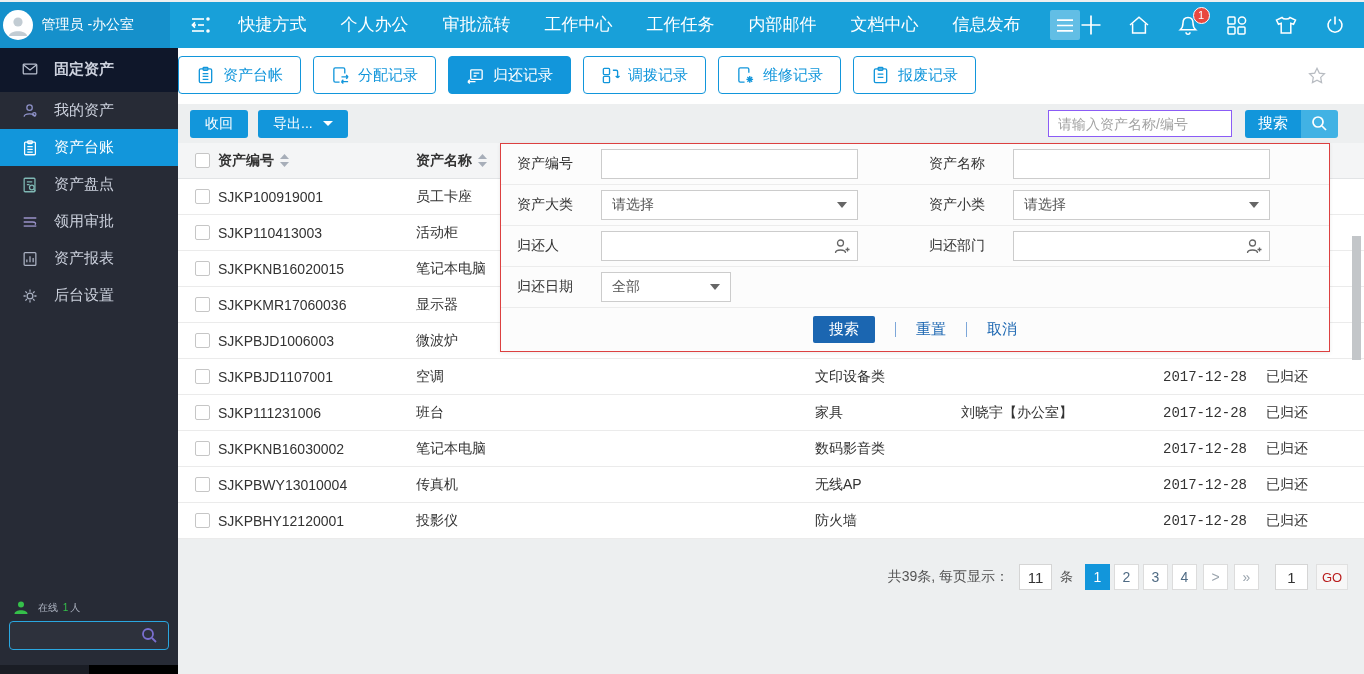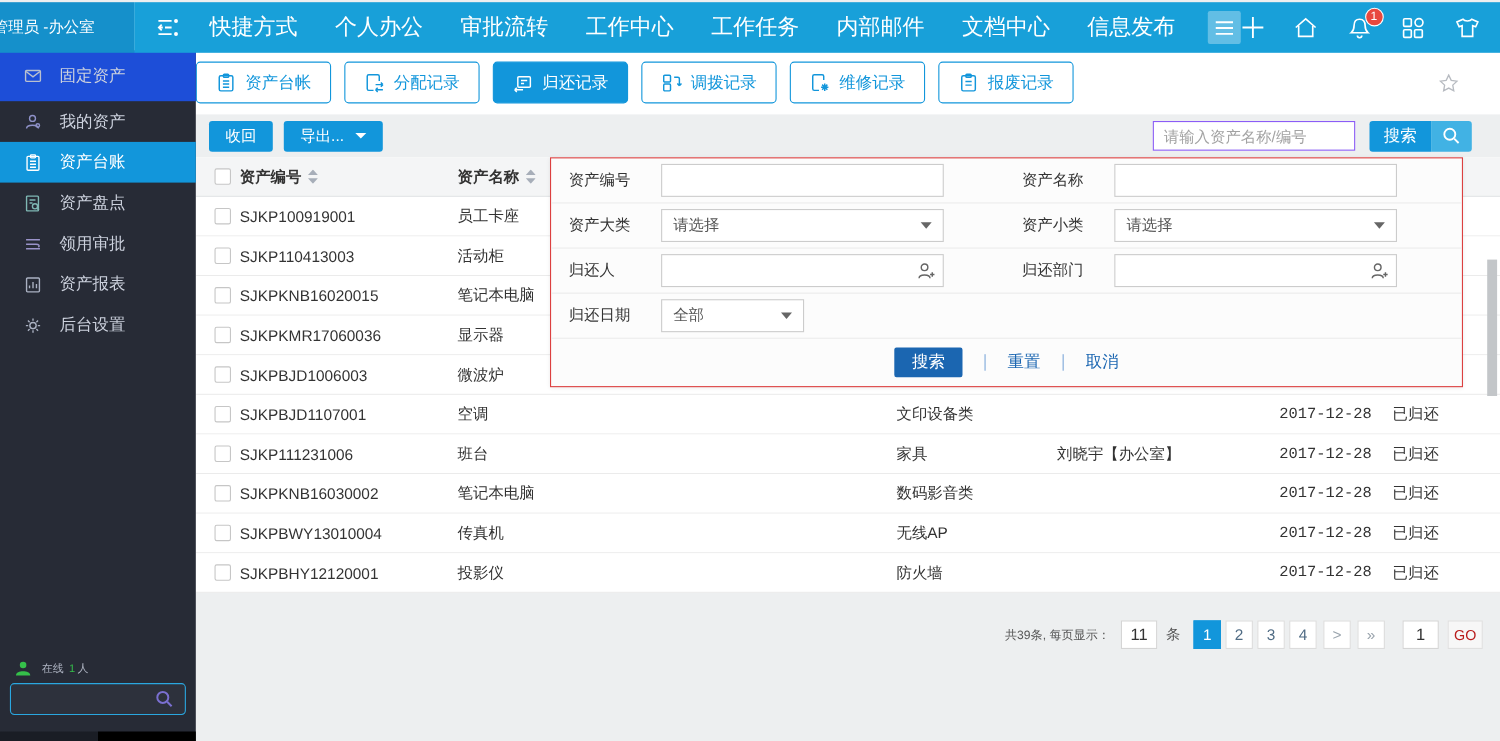--- a/index.html
+++ b/index.html
@@ -9,30 +9,30 @@
     font-size:14px; color:#333; background:#edeff0; position:relative;
   }
   svg { display:block; }
 
   
   .topbar { position:absolute; top:2px; left:0; width:1364px; height:46px; display:flex; z-index:20;justify-content:center; }
   .user-area { width:178px; flex:0 0 178px; background:#1590cb; display:flex; align-items:center; gap:9px; padding-left:11px; color:#fff; cursor:pointer; }
   .avatar { width:30px; height:30px; border-radius:50%; background:#fff; display:flex; align-items:center; justify-content:center; overflow:hidden; }
   .topnav { flex:1; background:#18a0d9; display:flex; align-items:center; color:#fff; }
   .collapse-btn { margin:0 10px 0 20px; cursor:pointer; }
-  .nav-item { padding:0 17px; font-size:20px; line-height:46px; cursor:pointer; white-space:nowrap; }
+  .nav-item { padding:0 17px; font-size:17px; line-height:46px; cursor:pointer; white-space:nowrap; }
   .more-btn { width:30px; height:30px; background:rgba(255,255,255,.32); border:none; border-radius:2px; margin-left:12px; display:flex; align-items:center; justify-content:center; cursor:pointer; }
   .top-icons { margin-left:auto; display:flex; align-items:center; gap:25px; padding-right:27px; }
   .top-icon { position:relative; cursor:pointer; }
   .badge { position:absolute; top:-7px; right:-10px; min-width:17px; height:17px; border-radius:9px; background:#e8483f; border:1px solid #fff; color:#fff; font-size:11px; line-height:15px; text-align:center; padding:0 3px; }
 
   
   .sidebar { position:absolute; top:46px; left:0; width:178px; height:628px; background:#272b36; z-index:15; }
   .side-item { height:37px; display:flex; align-items:center; gap:15px; padding-left:21px; color:#ccd1dd; font-size:15px; cursor:pointer; }
-  .side-item.first { height:46px; background:#1d4ed8; }
+  .side-item.first { height:46px; background:#0f172a;font-weight:bold; }
   .side-item.active { background:#1296db; color:#fff; }
   .side-item.active svg * { stroke:#fff; }
   .online { position:absolute; left:13px; bottom:58px; display:flex; align-items:center; gap:9px; color:#aeb4c2; font-size:10px; }
   .online .cnt { color:#35c04a; padding:0 2px; }
   .side-search { position:absolute; left:9px; right:9px; bottom:24px; height:29px; border:1px solid #2aa7e0; border-radius:4px; background:rgba(255,255,255,0.03); display:flex; align-items:center; justify-content:flex-end; padding-right:10px; cursor:text; }
   .side-strip { position:absolute; bottom:0; left:0; width:178px; height:9px; background:linear-gradient(to right,#1a1d25 50%,#000 50%); }
 
   
   .content { position:absolute; left:178px; top:46px; width:1186px; height:628px; background:#edeff0; }
   .tabsrow { height:58px; background:#fff; display:flex; align-items:center; gap:12px; position:relative; }
@@ -55,21 +55,21 @@
   .trow { height:36px; display:flex; align-items:center; border-bottom:1px solid #ebebeb; background:#fff; }
   .c-cb { flex:0 0 40px; display:flex; padding-left:17px; }
   .cbox { width:15px; height:15px; border:1px solid #c6c6c6; border-radius:2px; background:#fff; cursor:pointer; }
   .c-code { flex:0 0 198px; } .c-name { flex:0 0 399px; }
   .c-cat { flex:0 0 146px; } .c-per { flex:0 0 202px; }
   .c-date { flex:0 0 103px;font-family:Liberation Mono, monospace; } .c-status { flex:1 1 auto; }
   .hcell { display:flex; align-items:center; gap:6px; }
 
   
   .pager { position:absolute; top:518px; right:16px; display:flex; align-items:center; gap:6px; }
-  .pg-text { font-size:11px; color:#555; margin-right:4px; }
+  .pg-text { font-size:14px; color:#555; margin-right:4px; }
   .pg-input { width:33px; height:26px; border:1px solid #d5d5d5; text-align:center; font-size:15px; color:#333; background:#fff; outline:none; }
   .pg-unit { color:#555; font-size:13px; margin:0 6px 0 2px; }
   .pg-btn { min-width:25px; height:26px; border:1px solid #dcdcdc; background:#fff; color:#4f6b84; display:inline-flex; align-items:center; justify-content:center; font-size:14px; padding:0 6px; cursor:pointer; }
   .pg-btn.active { background:#1296db; color:#fff; border-color:#1296db; }
   .pg-btn.arrow { color:#9aa4ad; }
   .pg-go { width:32px; height:26px; border:1px solid #e0e0e0; background:#f7f7f7; color:#b91c1c; font-size:13px; margin-left:2px; cursor:default; }
   .pg-goto { margin-left:10px; }
 
   
   .panel { position:absolute; left:500px; top:143px; width:830px; height:209px; background:#fcfcfc; border:1px solid #dc4040; z-index:30; box-shadow:0 1px 4px rgba(0,0,0,.08); }

